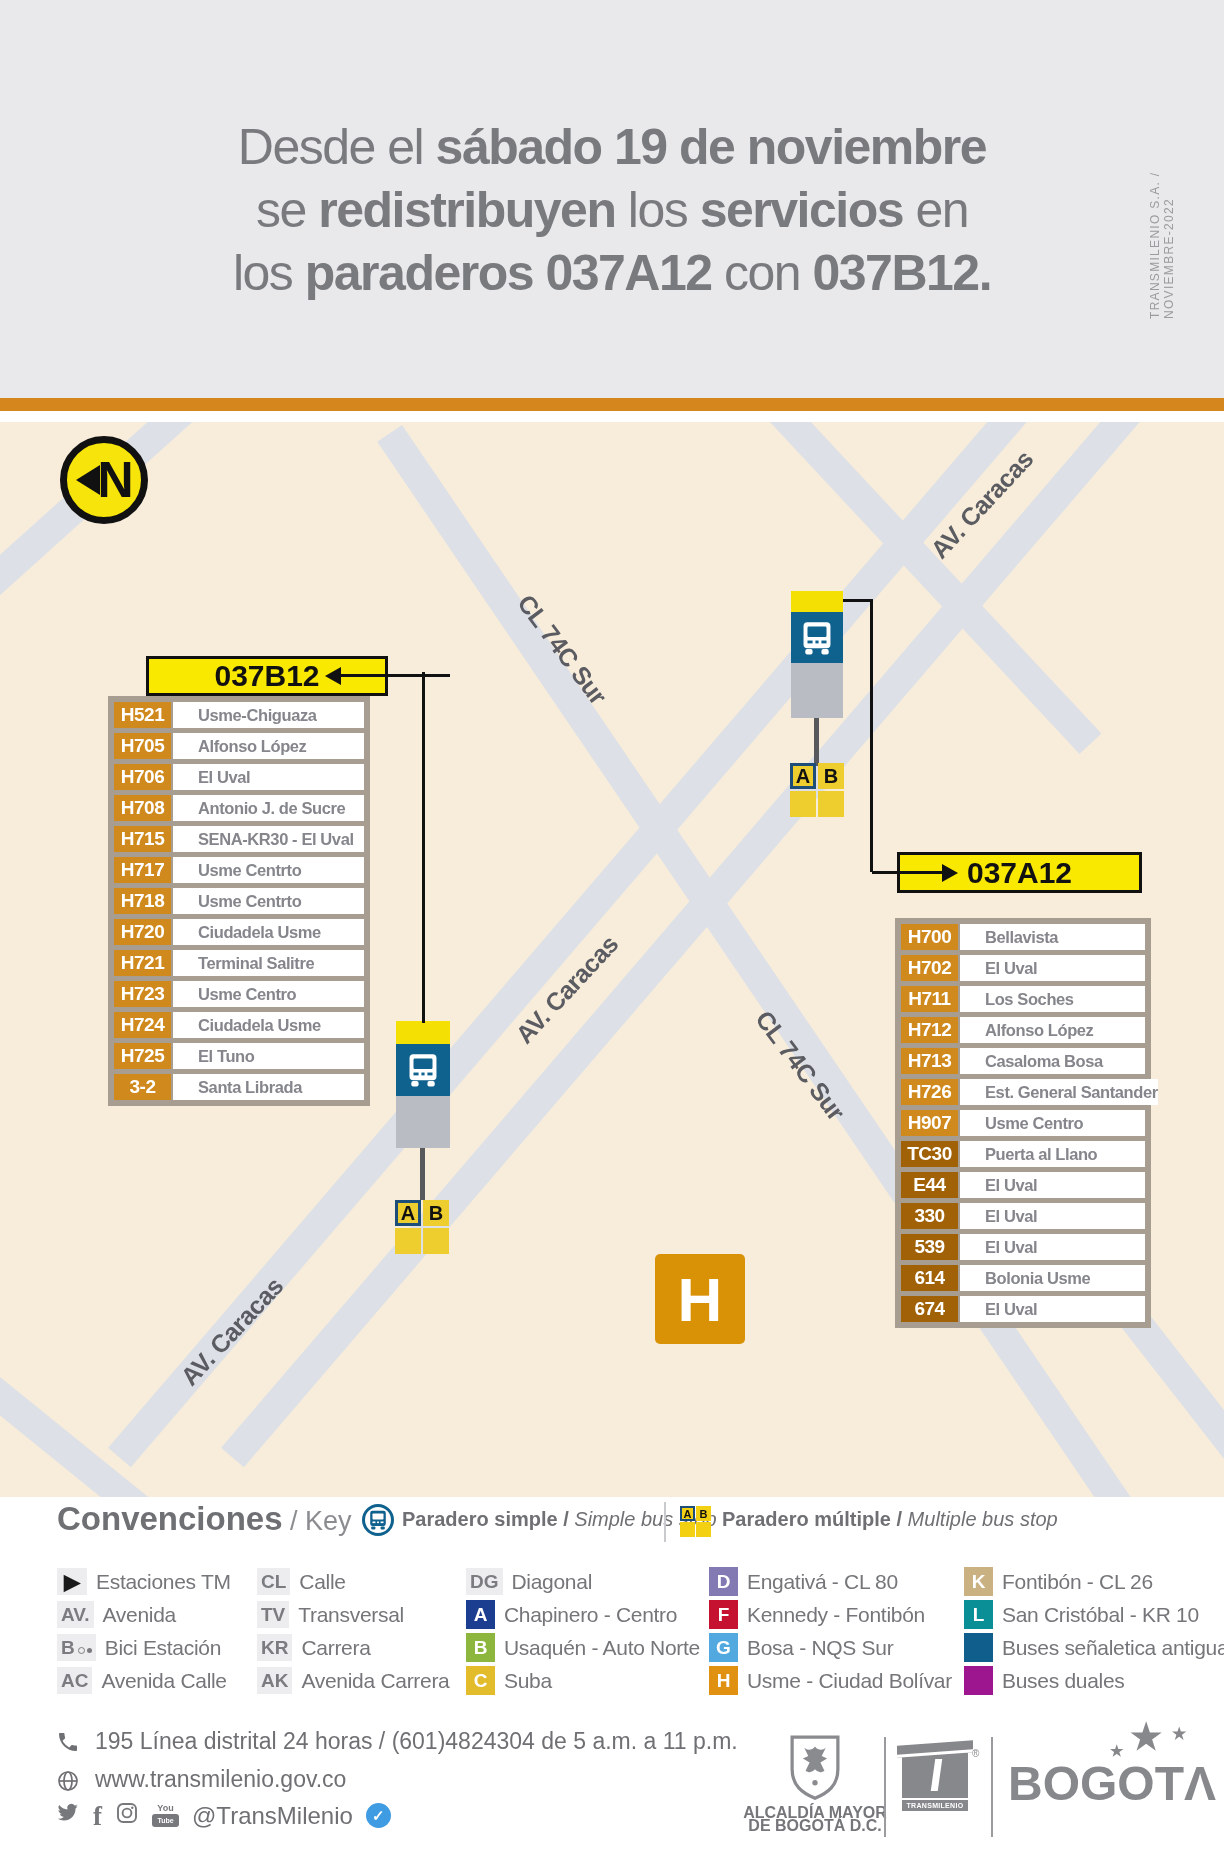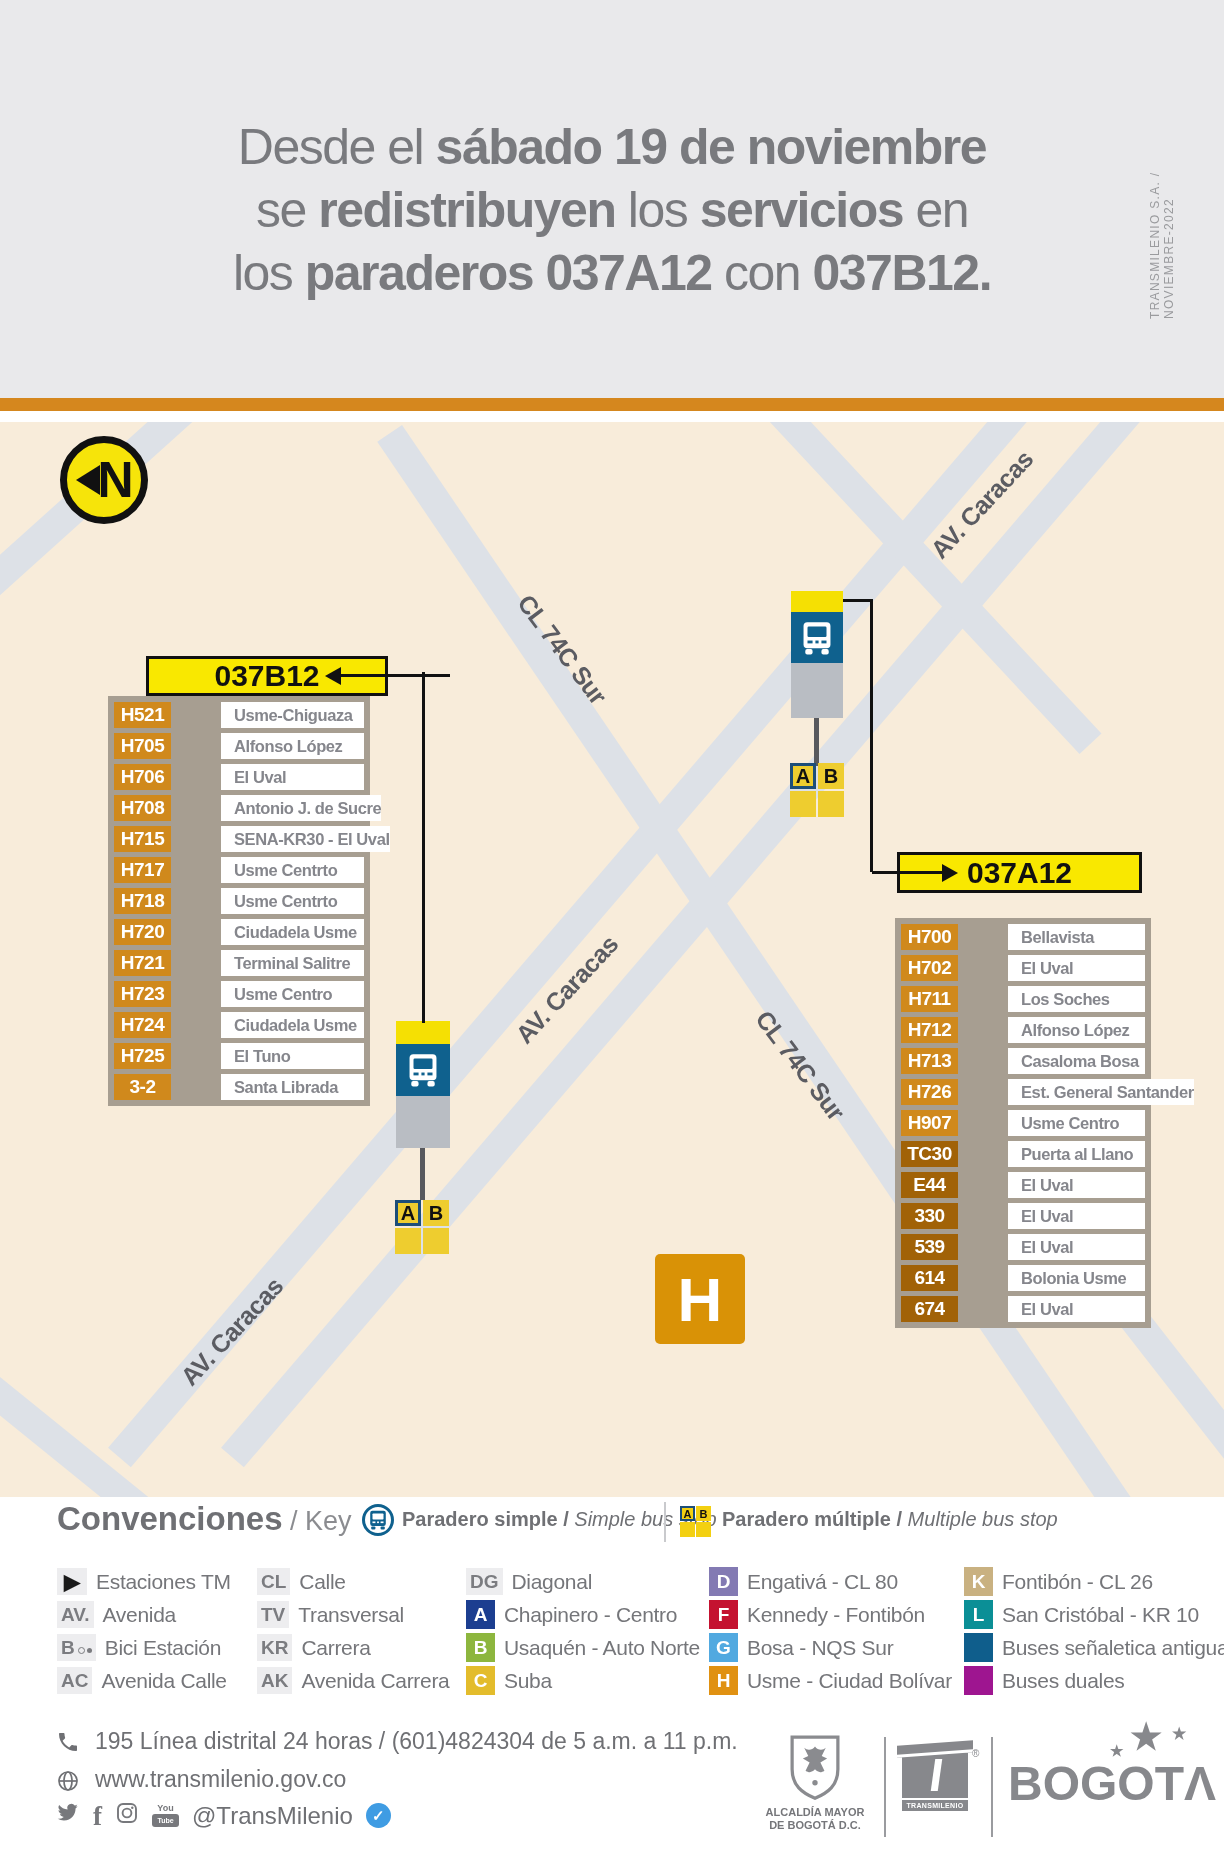--- a/index.html
+++ b/index.html
@@ -43,27 +43,27 @@
   .tbl-hdr{position:absolute;background:#f9e800;border:3px solid #111;box-sizing:border-box;z-index:3;}
   .tbl-hdr .code{position:absolute;left:0;right:0;top:0;bottom:0;display:flex;align-items:center;
        justify-content:center;font-size:30px;font-weight:800;color:#111;letter-spacing:0;}
   .ah-left{position:absolute;top:50%;margin-top:-9px;width:0;height:0;border-top:9px solid transparent;
        border-bottom:9px solid transparent;border-right:16px solid #111;left:176px;z-index:4;}
   .atail-b{position:absolute;top:50%;margin-top:-2px;height:3px;background:#111;left:192px;right:-65px;z-index:4;}
   .ah-right{position:absolute;top:50%;margin-top:-9px;width:0;height:0;border-top:9px solid transparent;
        border-bottom:9px solid transparent;border-left:16px solid #111;left:42px;z-index:4;}
   .atail-a{position:absolute;top:50%;margin-top:-2px;height:3px;background:#111;left:-28px;width:70px;z-index:4;}
   .tbl{position:absolute;background:#a79e91;padding:6px;box-sizing:border-box;z-index:2;}
-  .trow{display:flex;margin-bottom:5px;gap:48px;}
+  .trow{display:flex;margin-bottom:5px;}
   .trow:last-child{margin-bottom:0;}
   .tbadge{width:57px;height:26px;line-height:26px;text-align:center;color:#fff;font-weight:800;
        font-size:19px;margin-right:2px;flex:none;letter-spacing:-0.5px;}
   .c-orange{background:#d0891c;} .c-blue{background:#a16207;}
   .tname{flex:1;background:#fff;height:26px;line-height:27px;color:#85868c;font-weight:700;
-       font-size:16.5px;padding-left:13px;white-space:nowrap;letter-spacing:-0.4px;}
+       font-size:16.5px;padding-left:25px;white-space:nowrap;letter-spacing:-0.4px;}
   .zone{position:absolute;background:#d99206;border-radius:5px;display:flex;align-items:center;
        justify-content:center;color:#fff;font-weight:800;font-size:62px;}
   
   .lg-title{position:absolute;left:57px;top:1500px;color:#6f7074;font-size:33px;}
   .lg-title .b{font-weight:800;} .lg-title .k{font-weight:400;font-size:27px;color:#8b8c90;}
   .lg-icon-circ{position:absolute;left:362px;top:1504px;width:32px;height:32px;border-radius:50%;
        border:3px solid #0f618e;box-sizing:border-box;display:flex;align-items:center;justify-content:center;}
   .lg-icon-circ svg{width:22px;height:22px;}
   .lg-cap{position:absolute;top:1508px;font-size:20px;color:#6f7074;white-space:nowrap;}
   .lg-cap .pl-b{font-weight:700;} .lg-cap .pl-i{font-style:italic;font-weight:400;}
@@ -94,21 +94,21 @@
   .ft-icon{width:26px;display:flex;justify-content:center;}
   .soc{display:flex;align-items:center;gap:13px;}
   .fb-f{font-family:"Liberation Serif",serif;font-weight:700;font-size:27px;color:#77787c;line-height:22px;}
   .yt{display:flex;flex-direction:column;align-items:center;line-height:8px;}
   .yt .you{font-size:9px;font-weight:800;color:#77787c;}
   .yt .tube{width:27px;height:13px;background:#77787c;border-radius:3px;color:#fff;font-size:7px;
        font-weight:800;display:flex;align-items:center;justify-content:center;margin-top:2px;}
   .verified{width:25px;height:25px;border-radius:50%;background:#3f9ce3;color:#fff;font-size:15px;
        font-weight:800;display:flex;align-items:center;justify-content:center;}
   .logo-div{position:absolute;width:2px;height:100px;background:#9a9b9f;top:1737px;}
-  .alc-cap{position:absolute;left:740px;top:1806px;width:150px;text-align:center;font-size:11px;
+  .alc-cap{position:absolute;left:740px;top:1806px;width:150px;text-align:center;font-size:16px;
        font-weight:700;color:#75767a;line-height:13px;}
   .tm-box{position:absolute;left:902px;top:1753px;width:66px;height:58px;background:#87888c;}
   .tm-flag{position:absolute;top:-10px;left:-5px;width:76px;height:9px;background:#87888c;
        transform:skewY(-4deg);border-bottom:3px solid #fff;}
   .tm-slash{position:absolute;top:6px;left:31px;width:7px;height:32px;background:#fff;transform:skewX(-8deg);}
   .tm-text{position:absolute;bottom:2px;left:0;right:0;text-align:center;color:#fff;font-size:7px;
        font-weight:800;border-top:2px solid #fff;padding-top:2px;letter-spacing:0.3px;}
   .tm-r{position:absolute;left:972px;top:1748px;font-size:10px;color:#87888c;}
   .bogota{position:absolute;left:1008px;top:1756px;width:210px;color:#87888c;font-weight:800;
        font-size:48px;letter-spacing:0;}

